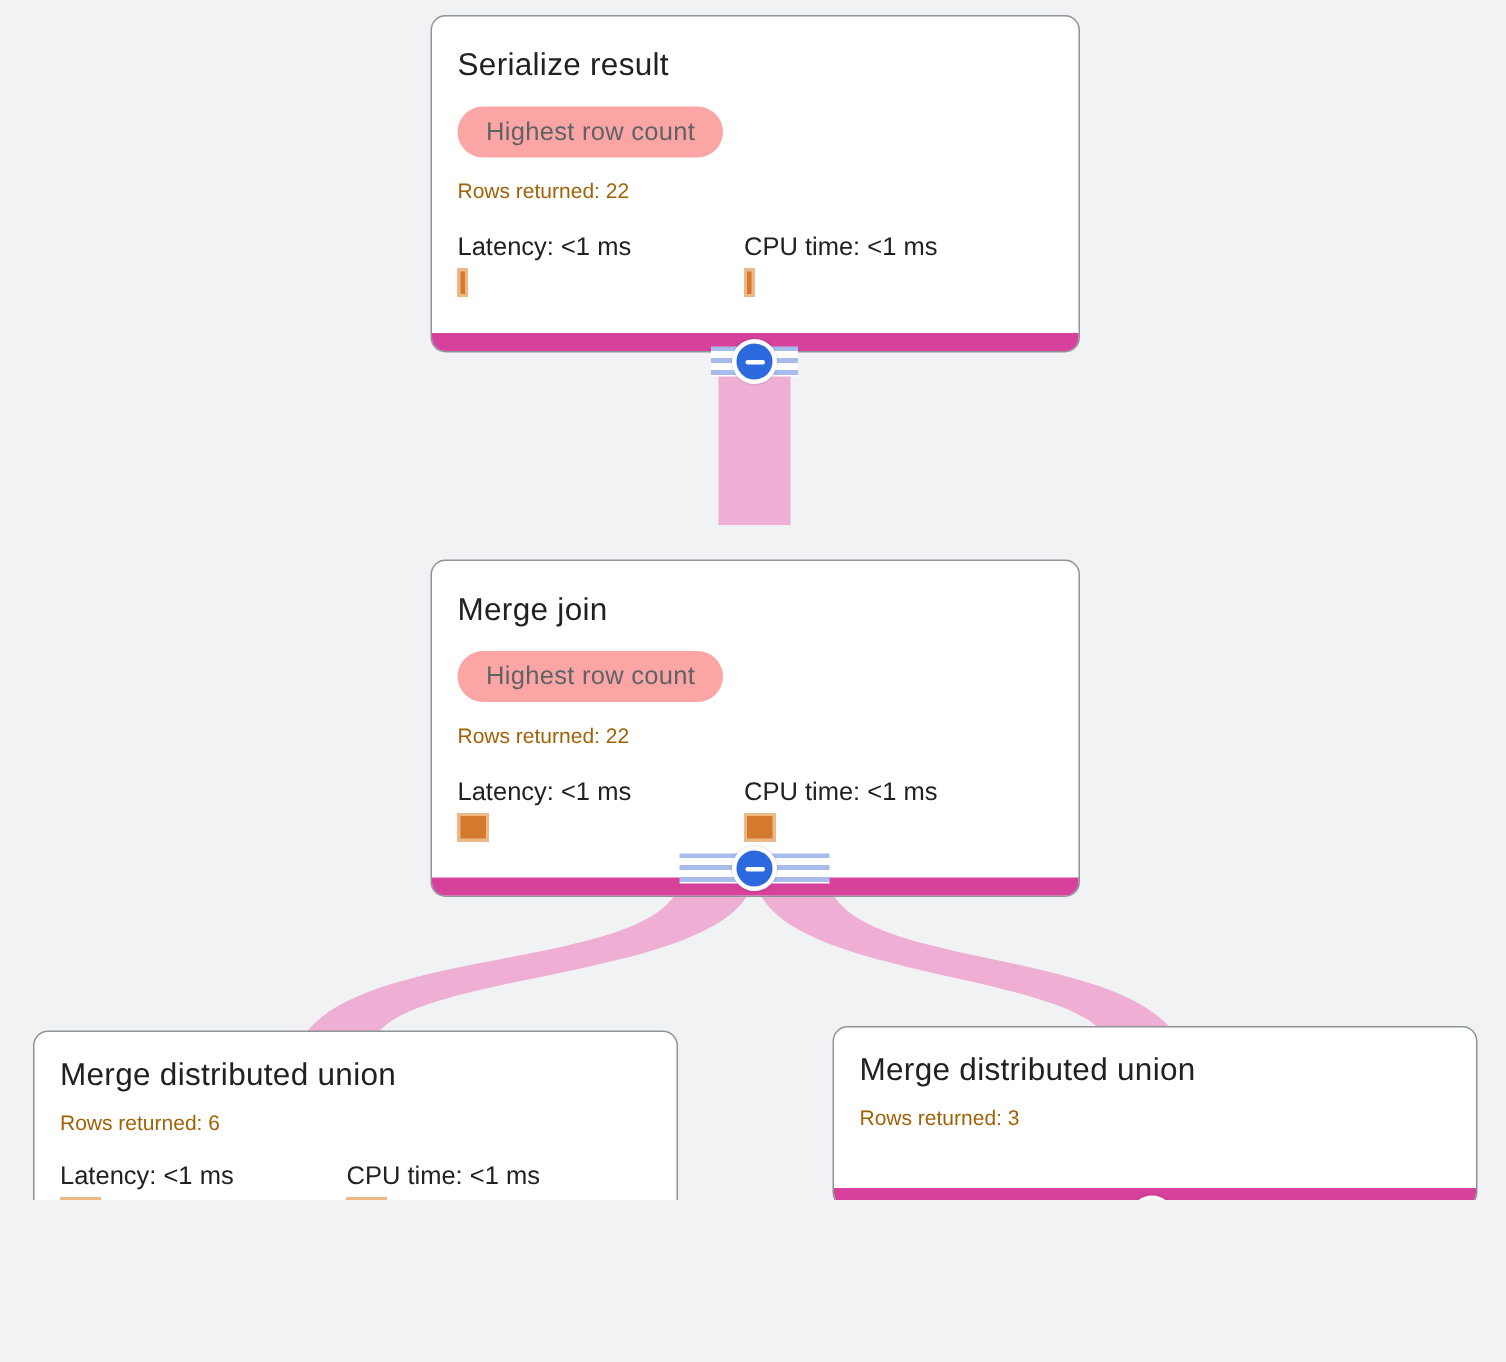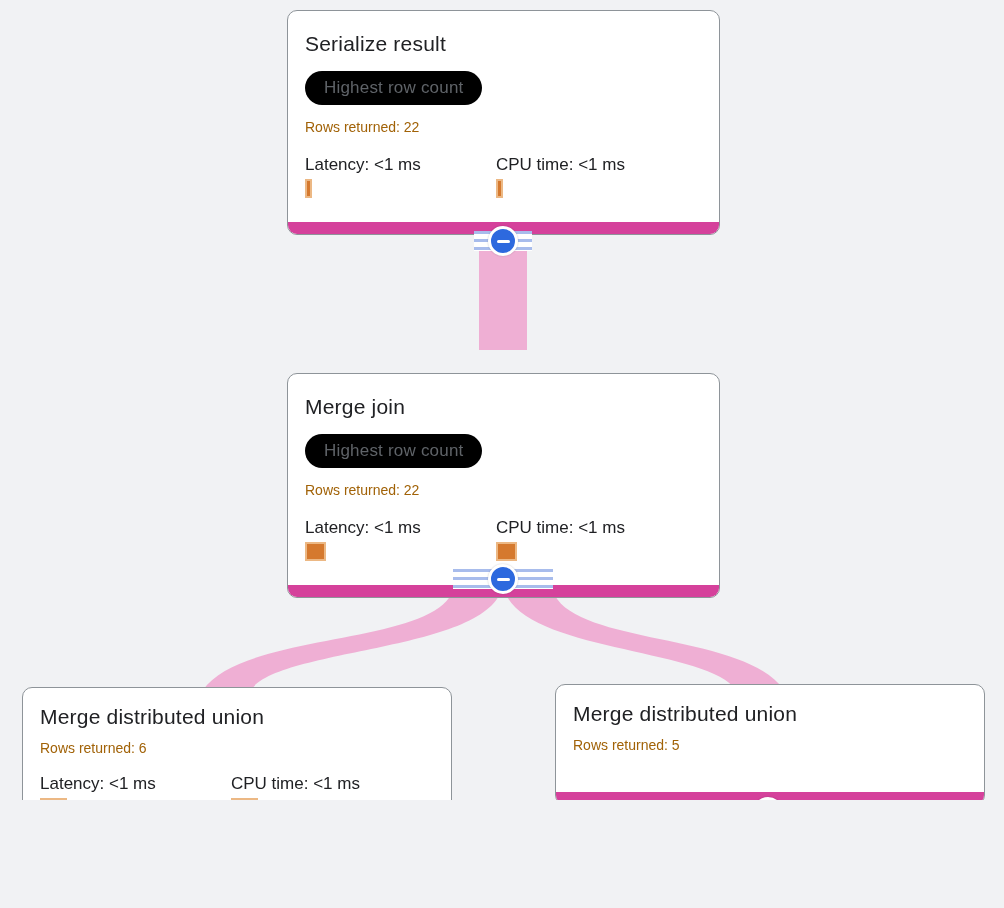--- a/index.html
+++ b/index.html
@@ -44,21 +44,21 @@
     font-weight:500;
     color:#202124;
     letter-spacing:.2px;
   }
   .badge{
     display:inline-block;
     margin-top:14px;
     height:34px;
     line-height:34px;
     padding:0 19px;
-    background:#000000;
+    background:#fca5a5;
     border-radius:17px;
     color:#5f6368;
     font-size:17px;
     font-weight:500;
     letter-spacing:.2px;
   }
   .rows{
     margin-top:12px;
     font-size:14px;
     line-height:21px;
@@ -177,21 +177,21 @@
       <div class="metric">
         <div class="mlabel">CPU time: &lt;1 ms</div>
         <div class="bar" style="width: 27px;"></div>
       </div>
     </div>
     <div class="accent-bar"></div>
   </div>
 
   <div class="card" style="left:555px;top:684px;width:430px;height:121px;padding-top:16px;">
     <div class="title">Merge distributed union</div>
-    <div class="rows">Rows returned: 5</div>
+    <div class="rows">Rows returned: 3</div>
     <div class="accent-bar"></div>
   </div>
 
   <div class="band" style="left:474px;top:231px;width:58px;"></div>
   <div class="band" style="left:453px;top:569px;width:100px;"></div>
   <div class="band" style="left:210px;top:866px;width:56px;"></div>
   <div class="band" style="left:740px;top:802px;width:56px;"></div>
 
   <button class="collapse" style="left:488px;top:226px;">
     <span class="minus"></span>

